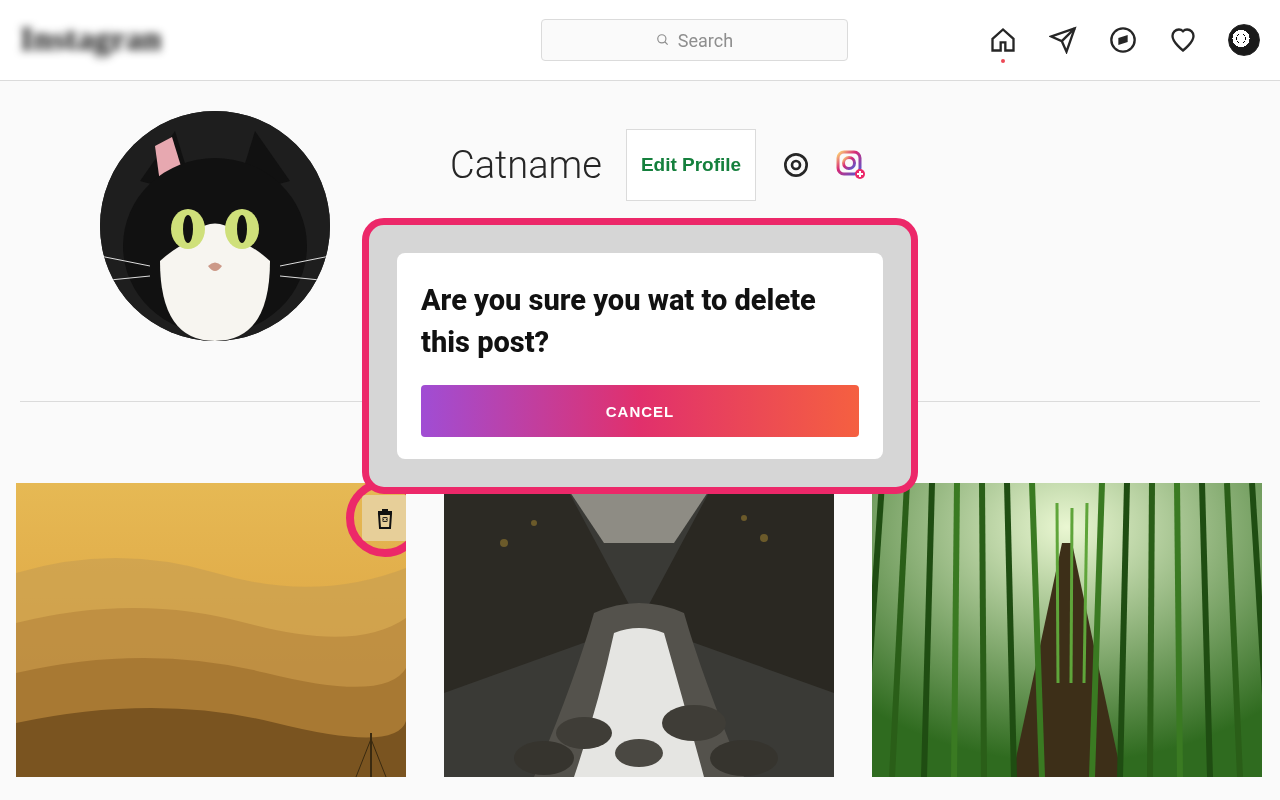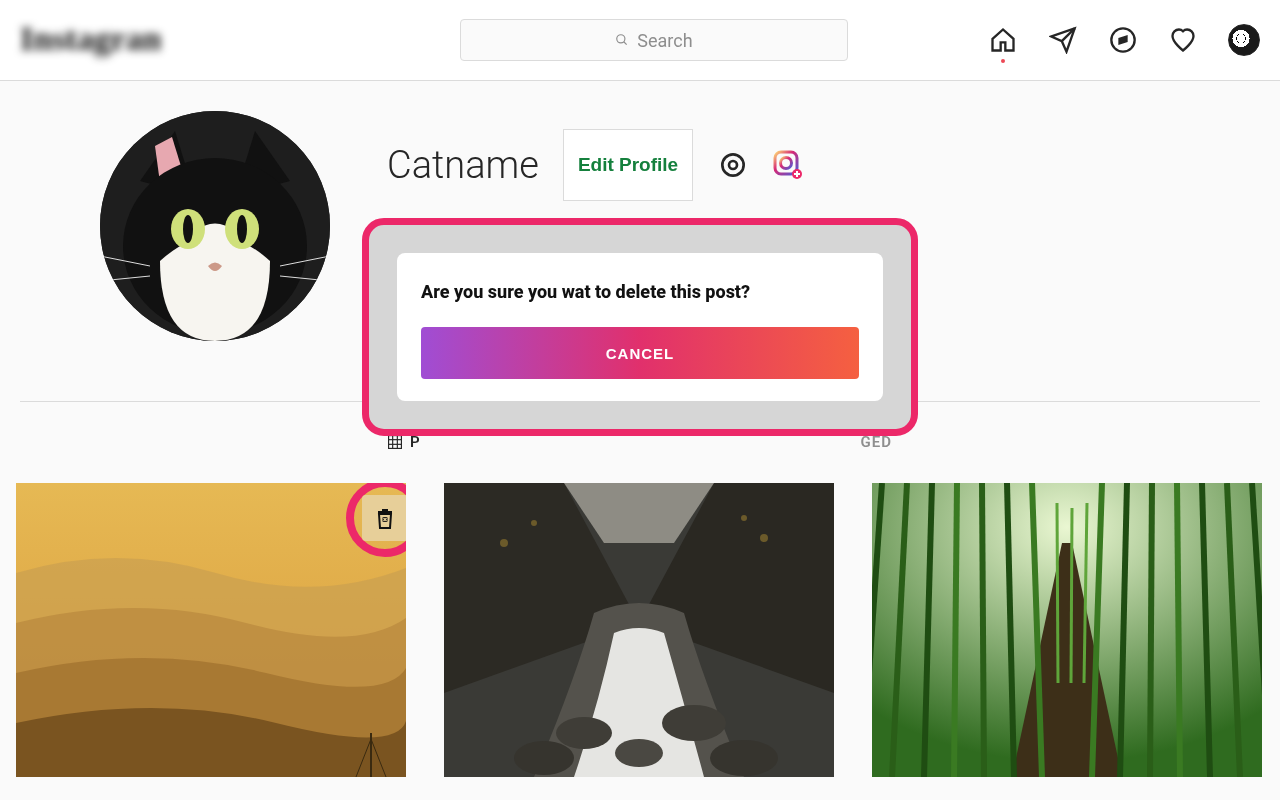--- a/index.html
+++ b/index.html
@@ -22,21 +22,21 @@
   }
   .logo {
     width: 140px;
     height: 44px;
     position: relative;
     filter: blur(4px);
   }
   .logo svg { width: 100%; height: 100%; }
   .spacer-left { flex: 1 1 auto; }
   .search-wrap {
-    width: 388px;
+    width: 307px;
     margin-right: 120px;
   }
   .search {
     width: 100%;
     height: 42px;
     border: 1px solid #dbdbdb;
     border-radius: 4px;
     background: #fafafa;
     display: flex;
     align-items: center;
@@ -61,21 +61,21 @@
   }
   .profile-row { display: flex; align-items: flex-start; }
   .avatar-big {
     width: 230px; height: 230px; border-radius: 50%;
     margin-left: 80px;
     overflow: hidden;
     background: #222;
     flex: 0 0 auto;
   }
   .avatar-big svg { width:100%; height:100%; display:block; }
-  .profile-meta { margin-left: 57px; padding-top: 18px; }
+  .profile-meta { margin-left: 120px; padding-top: 18px; }
   .name-row { display: flex; align-items: center; gap: 24px; }
   .name { font-size: 38px; font-weight: 300; color: #262626; }
   .edit-btn {
     border: 1px solid #dbdbdb; background:#fff; border-radius:0;
     padding: 24px 14px; font-size: 19px; font-weight: 600; color:#15803d;
   }
   .gear { width: 32px; height: 32px; }
   .addpost { width: 30px; height: 30px; }
   .stats-row { margin-top: 28px; font-size: 20px; color:#262626; }
   .stats-row span { margin-right: 40px; }
@@ -121,21 +121,21 @@
     width: 556px;
     border: 7px solid #ec2869;
     border-radius: 22px;
     background: #d6d6d6;
     padding: 28px;
   }
   .modal {
     background:#fff; border-radius:8px;
     padding: 26px 24px 22px 24px;
   }
-  .modal-title { font-size: 18px; font-weight: 800; color:#111; line-height:1.45; }
+  .modal-title { font-size: 29px; font-weight: 800; color:#111; line-height:1.45; }
   .modal-actions { display:flex; gap:26px; margin-top:22px; }
   .btn {
     flex:1; height:52px; border:none; border-radius:4px;
     font-size:15px; font-weight:800; letter-spacing:1px; color:#fff;
     display:flex; align-items:center; justify-content:center;
   }
   .btn-cancel { background:#000; }
   .btn-delete { background: linear-gradient(90deg,#a04dd4 0%, #e1306c 50%, #f56040 100%); }
 </style>
 </head>

